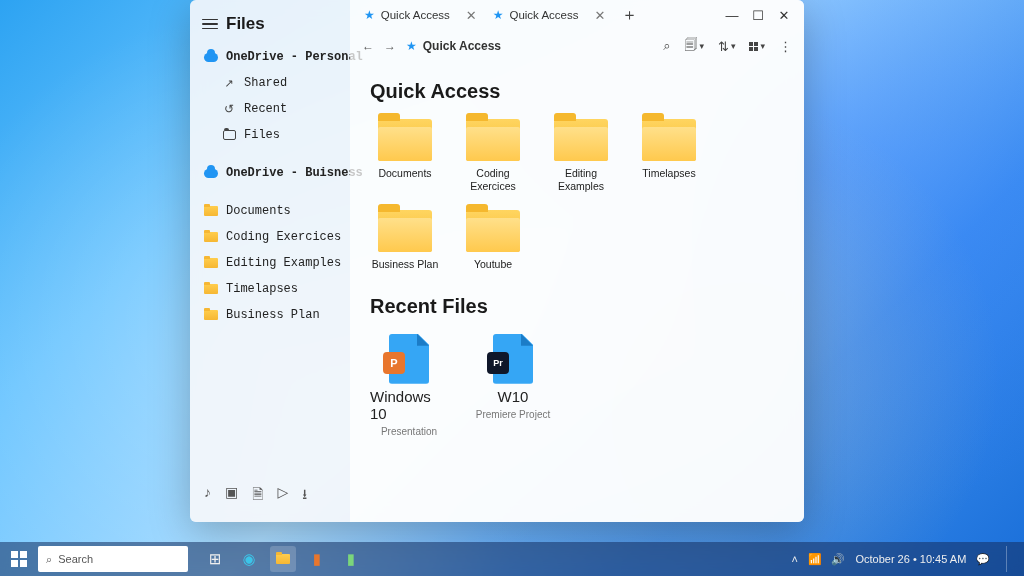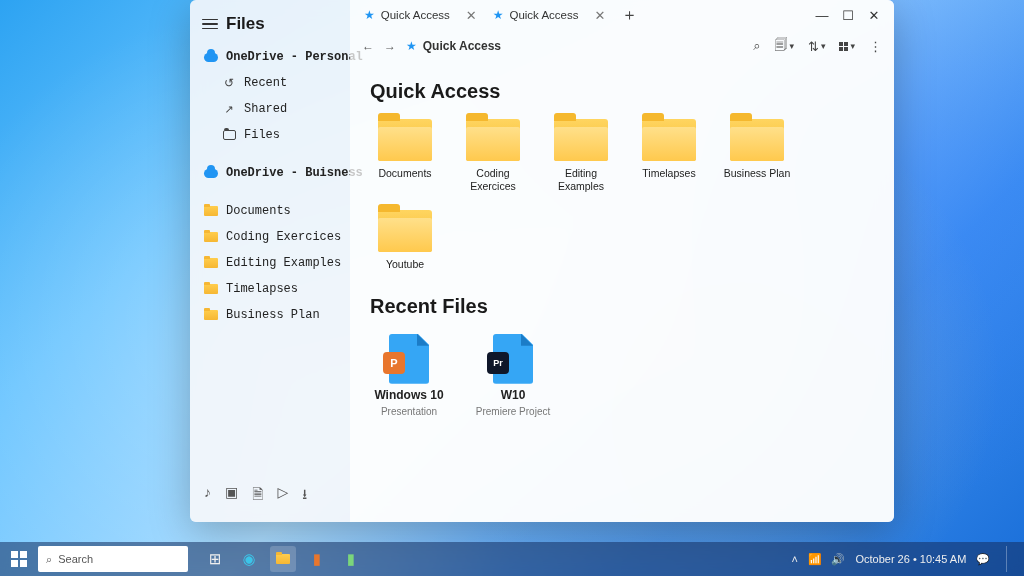--- a/index.html
+++ b/index.html
@@ -10,21 +10,21 @@
   .wallpaper-blur {
     position:absolute; inset:0;
     background:
       radial-gradient(circle at 25% 60%, rgba(255,255,255,0.25), transparent 40%),
       radial-gradient(circle at 70% 65%, rgba(255,220,140,0.25), transparent 35%),
       radial-gradient(circle at 80% 30%, rgba(50,120,255,0.4), transparent 40%);
   }
 
   
   .window {
-    position:absolute; left:190px; top:0; width:704px; height:522px;
+    position:absolute; left:190px; top:0; width:614px; height:522px;
     background: rgba(250,250,252,0.85); backdrop-filter: blur(8px);
     border-radius: 6px; box-shadow: 0 10px 40px rgba(0,0,0,0.25);
     display:flex; overflow:hidden;
   }
 
   
   .sidebar {
     width:160px; padding:10px 0 6px 0; display:flex; flex-direction:column;
     background: rgba(245,245,247,0.3);
   }
@@ -87,21 +87,21 @@
   .file-grid{display:flex;gap:26px;}
   .file-tile{width:78px;display:flex;flex-direction:column;align-items:center;gap:4px;cursor:pointer;}
   .file-icon{width:40px;height:50px;position:relative;}
   .doc-shape{width:40px;height:50px;background:#35a6f5;clip-path:polygon(0 0,72% 0,100% 22%,100% 100%,0 100%);border-radius:3px;}
   .doc-fold{position:absolute;top:0;right:0;width:12px;height:12px;background:#1b7cc7;clip-path:polygon(0 0,100% 100%,0 100%);}
   .badge{position:absolute;left:-6px;top:18px;width:22px;height:22px;border-radius:4px;display:flex;align-items:center;justify-content:center;color:#fff;font-weight:700;font-size:11px;}
   .badge.orange{background:#e8762d;}
   .badge.purple{background:#0f172a;font-size:9px;}
   .img-inner{position:absolute;left:8px;top:20px;width:24px;height:18px;background:#cfeaff;border-radius:2px;display:flex;align-items:center;justify-content:center;}
   .img-inner::after{content:"";width:0;height:0;border-left:6px solid transparent;border-right:6px solid transparent;border-bottom:8px solid #2a8fe0;}
-  .file-name{font-size:12px;font-weight:700;color:#222;}
+  .file-name{font-size:15px;font-weight:400;color:#222;}
   .file-sub{font-size:10px;color:#777;}
 
   
   .taskbar{position:absolute;left:0;right:0;bottom:0;height:34px;background:rgba(20,45,95,0.55);backdrop-filter:blur(6px);display:flex;align-items:center;padding:0 6px;gap:6px;color:#eee;font-size:11px;}
   .start{width:26px;height:26px;display:grid;grid-template-columns:1fr 1fr;grid-template-rows:1fr 1fr;gap:2px;padding:5px;cursor:pointer;}
   .start i{background:#fff;}
   .search{display:flex;align-items:center;gap:6px;background:#fff;color:#555;height:26px;width:150px;border-radius:2px;padding:0 8px;cursor:text;}
   .tb-icons{display:flex;gap:8px;margin-left:8px;}
   .tb-icon{width:26px;height:26px;display:flex;align-items:center;justify-content:center;border-radius:3px;cursor:pointer;font-size:15px;}
   .tb-icon.active{background:rgba(255,255,255,0.18);}
@@ -125,26 +125,26 @@
       <div class="app-title">Files</div>
     </div>
     <div class="nav">
       <div class="nav-item bold">
         <span class="icon">
             <span class="cloud"></span>
           </span>
         <span class="label">OneDrive - Personal</span>
       </div>
       <div class="nav-item child">
+        <span class="icon share-ico"></span>
+        <span class="label">Shared</span>
+      </div>
+      <div class="nav-item child">
         <span class="icon recent-ico"></span>
         <span class="label">Recent</span>
-      </div>
-      <div class="nav-item child">
-        <span class="icon share-ico"></span>
-        <span class="label">Shared</span>
       </div>
       <div class="nav-item child">
         <span class="icon">
             <span class="folder-outline"></span>
           </span>
         <span class="label">Files</span>
       </div>
       <div class="nav-sep"></div>
       <div class="nav-item bold">
         <span class="icon">

